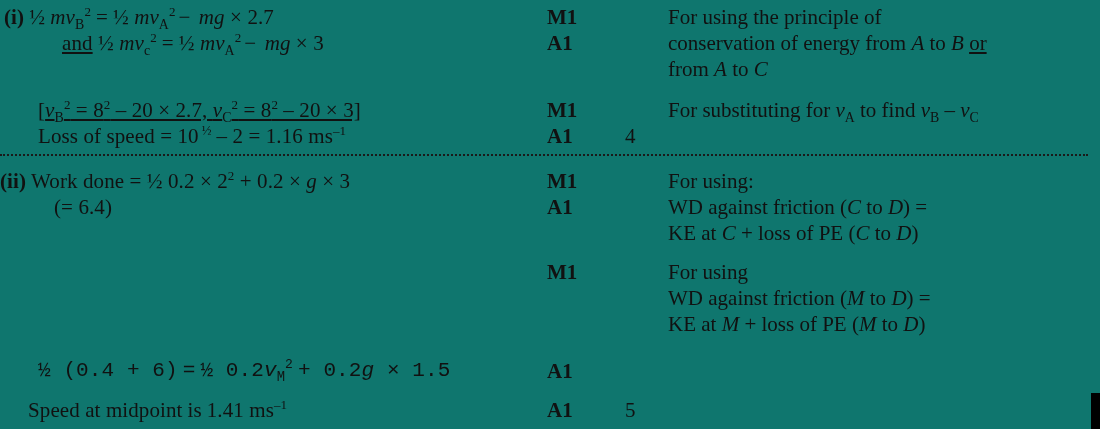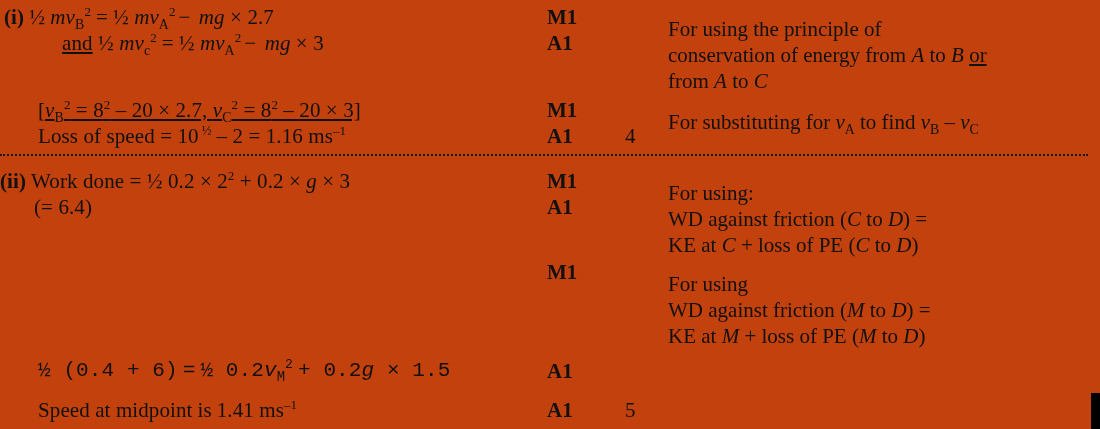--- a/index.html
+++ b/index.html
@@ -8,21 +8,21 @@
     background: #ffffff;
   }
   body {
     font-family: "Liberation Serif", "DejaVu Serif", serif;
     color: #111111;
   }
   #page {
     position: relative;
     width: 1100px;
     height: 429px;
-    background: #c2410c;
+    background: #0f766e;
     overflow: hidden;
   }
   .row {
     position: absolute;
     left: 0;
     width: 1100px;
     height: 0;
   }
   .work {
     position: absolute;
@@ -45,21 +45,20 @@
     font-size: 21px;
     line-height: 26px;
     white-space: nowrap;
   }
   .comment {
     position: absolute;
     left: 668px;
     font-size: 21px;
     line-height: 26px;
     white-space: nowrap;
-    margin-top: 12px;
   }
   i, .it {
     font-style: italic;
   }
   .bold {
     font-weight: bold;
   }
   sup {
     font-size: 0.62em;
     vertical-align: super;
@@ -134,21 +133,21 @@
         <div class="marks-total">4</div>
         <div class="comment"></div>
       </div>
       <div class="row" style="top: 168px;">
         <div class="work" style="left: 0;"><span class="bold">(ii)</span><span class="gap"></span>Work done = ½ 0.2 × 2<sup>2</sup> + 0.2 × <i>g</i> × 3</div>
         <div class="marks">M1</div>
         <div class="marks-total"></div>
         <div class="comment">For using:</div>
       </div>
       <div class="row" style="top: 194px;">
-        <div class="work" style="left: 34px;">(= 6.4)</div>
+        <div class="work" style="left: 54px;">(= 6.4)</div>
         <div class="marks">A1</div>
         <div class="marks-total"></div>
         <div class="comment">WD against friction (<i>C</i> to <i>D</i>) =</div>
       </div>
       <div class="row" style="top: 220px;">
         <div class="work" style="left: 38px;"></div>
         <div class="marks"></div>
         <div class="marks-total"></div>
         <div class="comment">KE at <i>C</i> + loss of PE (<i>C</i> to <i>D</i>)</div>
       </div>
@@ -170,21 +169,21 @@
         <div class="marks-total"></div>
         <div class="comment">KE at <i>M</i> + loss of PE (<i>M</i> to <i>D</i>)</div>
       </div>
       <div class="row" style="top: 358px;">
         <div class="work" style="left: 38px; font-family: Liberation Mono, monospace;">½ (0.4 + 6)<span class="gap"></span>=<span class="gap"></span>½ 0.2<i>v</i><sub>M</sub><sup>2</sup><span class="gap"></span>+ 0.2<i>g</i> × 1.5</div>
         <div class="marks">A1</div>
         <div class="marks-total"></div>
         <div class="comment"></div>
       </div>
       <div class="row" style="top: 397px;">
-        <div class="work" style="left: 38px;">Speed at midpoint<span class="gap"></span>is<span class="gap"></span>1.41 ms<sup>–1</sup></div>
+        <div class="work" style="left: 28px;">Speed at midpoint<span class="gap"></span>is<span class="gap"></span>1.41 ms<sup>–1</sup></div>
         <div class="marks">A1</div>
         <div class="marks-total">5</div>
         <div class="comment"></div>
       </div>
     </div>
 
   <div class="dashed-sep"></div>
 
   <div class="edge-mark"></div>
 

